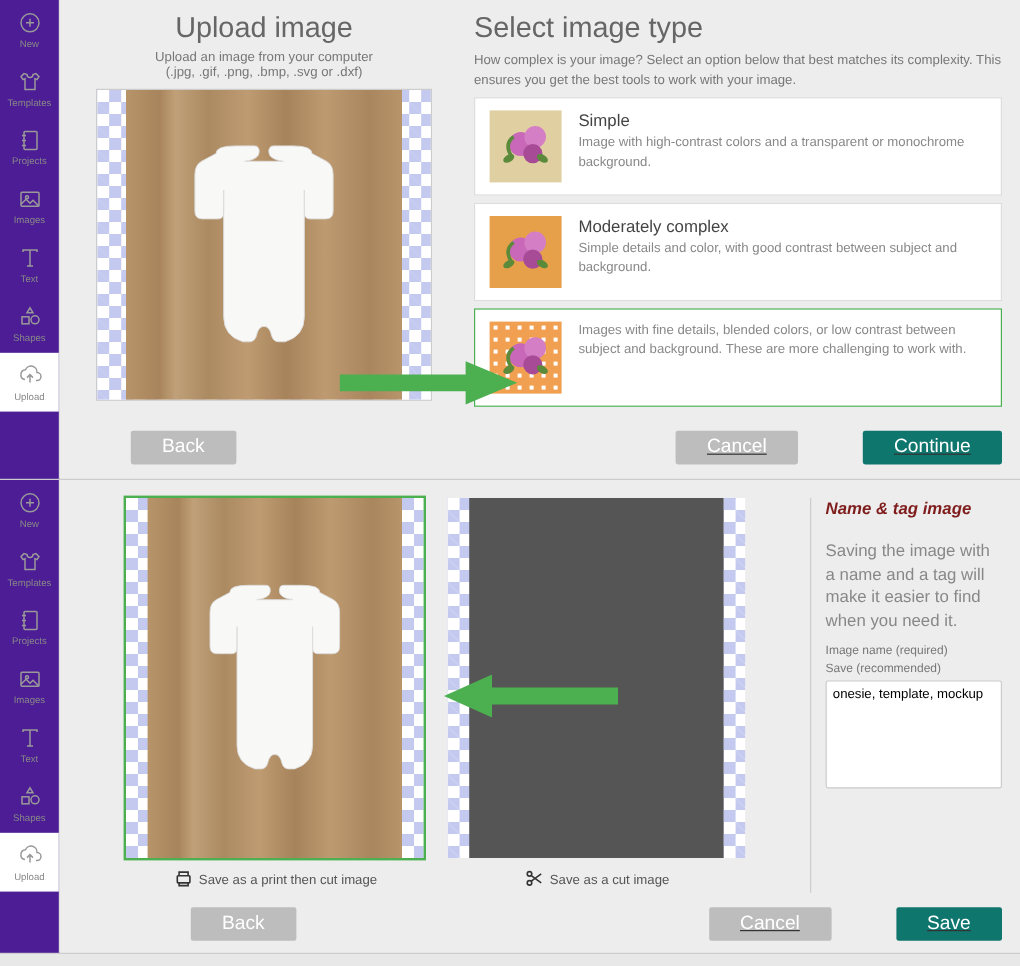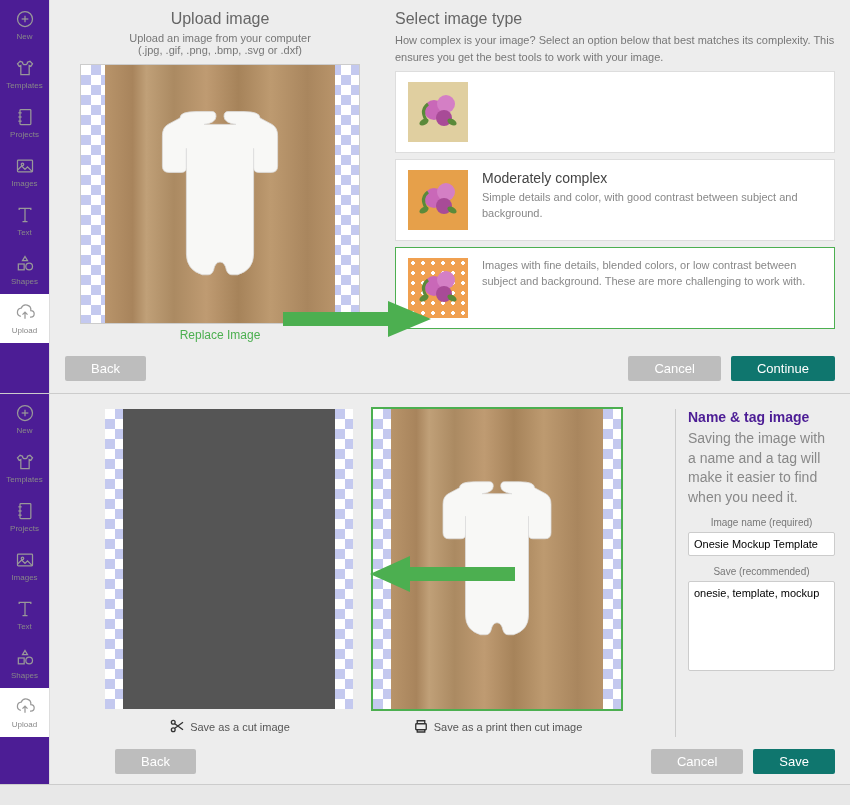--- a/index.html
+++ b/index.html
@@ -6,21 +6,21 @@
   body { font-family: -apple-system, Helvetica, Arial, sans-serif; background: #e8e8e8; font-size: 13px; color: #333; }
   .screen { width: 850px; background: #ededed; display: flex; border-bottom: 1px solid #ccc; position: relative; }
   .sidebar { width: 50px; background: #4c1d95; border-right: 1px solid #ddd; display: flex; flex-direction: column; }
   .side-item { display: flex; flex-direction: column; align-items: center; padding: 8px 2px; font-size: 8px; color: #888; cursor: pointer; }
   .side-item .ico { width: 22px; height: 22px; display: flex; align-items: center; justify-content: center; margin-bottom: 2px; }
   .side-item.active { background: #fff; }
   .main { flex: 1; padding: 10px 15px 12px 15px; position: relative; }
   .cols { display: flex; gap: 20px; }
   .colL { width: 310px; }
   .colR { flex: 1; }
-  h2 { font-weight: 300; font-size: 16px; color: #666; margin-bottom: 4px; text-align: center; }
+  h2 { font-weight: 300; font-size: 24px; color: #666; margin-bottom: 4px; text-align: center; }
   h2.left { text-align: left; }
   .sub { font-size: 11px; color: #777; text-align: center; }
   .subL { font-size: 11px; color: #777; text-align: left; line-height: 1.5; margin-bottom: 6px; }
   .preview { width: 280px; height: 260px; margin: 8px auto 4px; position: relative; border: 1px solid #ccc; }
   .preview2 { width: 248px; height: 300px; position: relative; }
   .checker {
     background-image:
       linear-gradient(45deg, #c4c9ef 25%, transparent 25%),
       linear-gradient(-45deg, #c4c9ef 25%, transparent 25%),
       linear-gradient(45deg, transparent 75%, #c4c9ef 75%),
@@ -47,37 +47,37 @@
   .opt-thumb.s1 { background: #e0cfa0; }
   .opt-thumb.s2 { background: #e6a04a; }
   .opt-thumb.s3 {
     background-color: #f0a050;
     background-image: radial-gradient(#fff 2px, transparent 2px);
     background-size: 10px 10px;
   }
   .opt-body h3 { font-size: 14px; font-weight: 400; color: #444; margin-bottom: 4px; }
   .opt-body p { font-size: 11px; color: #888; line-height: 1.45; }
   .footer { display: flex; justify-content: space-between; margin-top: 14px; }
-  .btn { border: none; padding: 5px 26px; font-size: 13px; border-radius: 2px; cursor: pointer; }
+  .btn { border: none; padding: 5px 26px; font-size: 16px; border-radius: 2px; cursor: pointer; margin-left: 44px; }
   .btn-grey { background: #bdbdbd; color: #fff; }
   .btn-green { background: #0f766e; color: #fff; }
-  .footer-right { display: flex; gap: 10px; }
+  .footer-right { display: flex; gap: 10px; text-decoration: underline; }
   .arrow { position: absolute; pointer-events: none; }
   .arrowR { left: 283px; top: 299px; width: 150px; height: 40px; }
   
   .screen2 .main { display: flex; padding: 15px 15px 12px; }
   .thumbs { display: flex; gap: 15px; flex: 1; flex-direction: column;}
   .thumbrow { display: flex; gap: 20px; padding-left: 40px;}
   .thwrap { display: flex; flex-direction: column; align-items: center; }
   .thwrap.selected .preview2 { outline: 2px solid #4caf50; }
   .thlabel { font-size: 11px; color: #555; margin-top: 8px; display: flex; align-items: center; gap: 4px;}
   .rpanel { width: 160px; border-left: 1px solid #ccc; padding-left: 12px; }
-  .rpanel h3 { font-size: 14px; font-weight: 600; color: #4c1d95; margin-bottom: 4px;}
+  .rpanel h3 { font-size: 14px; font-weight: 600; color: #7f1d1d; margin-bottom: 18px; font-style: italic;}
   .rpanel .hint { font-size: 14px; color: #888; line-height: 1.4; margin-bottom: 10px;}
-  .rpanel label { font-size: 10px; color: #777; display: block; margin-bottom: 4px; text-align: center;}
+  .rpanel label { font-size: 10px; color: #777; display: block; margin-bottom: 4px;}
   .rpanel input, .rpanel textarea { width: 100%; border: 1px solid #ccc; padding: 5px; font-size: 11px; font-family: inherit; border-radius: 2px; margin-bottom: 10px;}
   .rpanel textarea { height: 90px; resize: none; }
   .foot2 { display: flex; justify-content: space-between; padding: 0 15px 10px 65px;}
   .flower { width: 44px; height: 44px; }
 </style>
 </head>
 <body>
 
 <svg width="0" height="0" style="position:absolute">
   <defs>
@@ -173,32 +173,35 @@
         <div class="sub">(.jpg, .gif, .png, .bmp, .svg or .dxf)</div>
         <div class="preview">
           <div class="checker"></div>
           <div class="wood"></div>
           <div class="onesie">
             <svg viewBox="0 0 200 210">
                 <use href="#onesie-shape"></use>
               </svg>
           </div>
         </div>
-        <div class="replace">Replace Image</div>
       </div>
       <div class="colR">
         <h2 class="left">Select image type</h2>
         <div class="subL">How complex is your image? Select an option below that best matches its complexity. This ensures you get the best tools to work with your image.</div>
 
         <div class="option">
           <div class="opt-thumb s1">
               <svg class="flower" viewBox="0 0 44 44">
                 <use href="#flower-shape"></use>
               </svg>
             </div>
+          <div class="opt-body">
+            <h3>Simple</h3>
+            <p>Image with high-contrast colors and a transparent or monochrome background.</p>
+          </div>
         </div>
         <div class="option">
           <div class="opt-thumb s2">
               <svg class="flower" viewBox="0 0 44 44">
                 <use href="#flower-shape"></use>
               </svg>
             </div>
           <div class="opt-body">
             <h3>Moderately complex</h3>
             <p>Simple details and color, with good contrast between subject and background.</p>
@@ -298,57 +301,56 @@
           </svg>
         </span>
         <span>Upload</span>
       </div>
   </div>
 
   <div style="flex:1; display:flex; flex-direction:column;">
     <div class="main">
       <div class="thumbs">
         <div class="thumbrow">
+          <div class="thwrap selected">
+            <div class="preview2">
+              <div class="checker"></div>
+              <div class="wood" style="left:18px; right:18px;"></div>
+              <div class="onesie" style="width:150px; height:240px;"><svg viewBox="0 0 200 210">
+                    <use href="#onesie-shape"></use>
+                  </svg></div>
+            </div>
+            <div class="thlabel">
+              <span><svg width="18" height="18" viewBox="0 0 24 24" fill="none" stroke="#333" stroke-width="1.8">
+                    <rect x="5" y="9" width="14" height="8" rx="1"></rect>
+                    <path d="M7 9V5h10v4M7 17v3h10v-3"></path>
+                  </svg></span>
+              <span>Save as a print then cut image</span>
+            </div>
+          </div>
           <div class="thwrap">
             <div class="preview2">
               <div class="checker"></div>
               <div class="wood2" style="left:18px; right:18px; position:absolute; top:0; bottom:0;"></div>
             </div>
             <div class="thlabel">
               <span><svg width="18" height="18" viewBox="0 0 24 24" fill="none" stroke="#333" stroke-width="1.8">
                     <circle cx="7" cy="7" r="2.5"></circle>
                     <circle cx="7" cy="17" r="2.5"></circle>
                     <path d="M9 9l11 8M9 15l11-8"></path>
                   </svg></span>
               <span>Save as a cut image</span>
             </div>
           </div>
-          <div class="thwrap selected">
-            <div class="preview2">
-              <div class="checker"></div>
-              <div class="wood" style="left:18px; right:18px;"></div>
-              <div class="onesie" style="width:150px; height:240px;"><svg viewBox="0 0 200 210">
-                    <use href="#onesie-shape"></use>
-                  </svg></div>
-            </div>
-            <div class="thlabel">
-              <span><svg width="18" height="18" viewBox="0 0 24 24" fill="none" stroke="#333" stroke-width="1.8">
-                    <rect x="5" y="9" width="14" height="8" rx="1"></rect>
-                    <path d="M7 9V5h10v4M7 17v3h10v-3"></path>
-                  </svg></span>
-              <span>Save as a print then cut image</span>
-            </div>
-          </div>
         </div>
       </div>
       <div class="rpanel">
         <h3>Name &amp; tag image</h3>
         <div class="hint">Saving the image with a name and a tag will make it easier to find when you need it.</div>
         <label>Image name (required)</label>
-        <input type="text" value="Onesie Mockup Template" style="">
         <label>Save (recommended)</label>
         <textarea style="">onesie, template, mockup</textarea>
       </div>
     </div>
     <div class="foot2">
       <button class="btn btn-grey">Back</button>
       <div class="footer-right">
         <button class="btn btn-grey">Cancel</button>
         <button class="btn btn-green">Save</button>
       </div>

